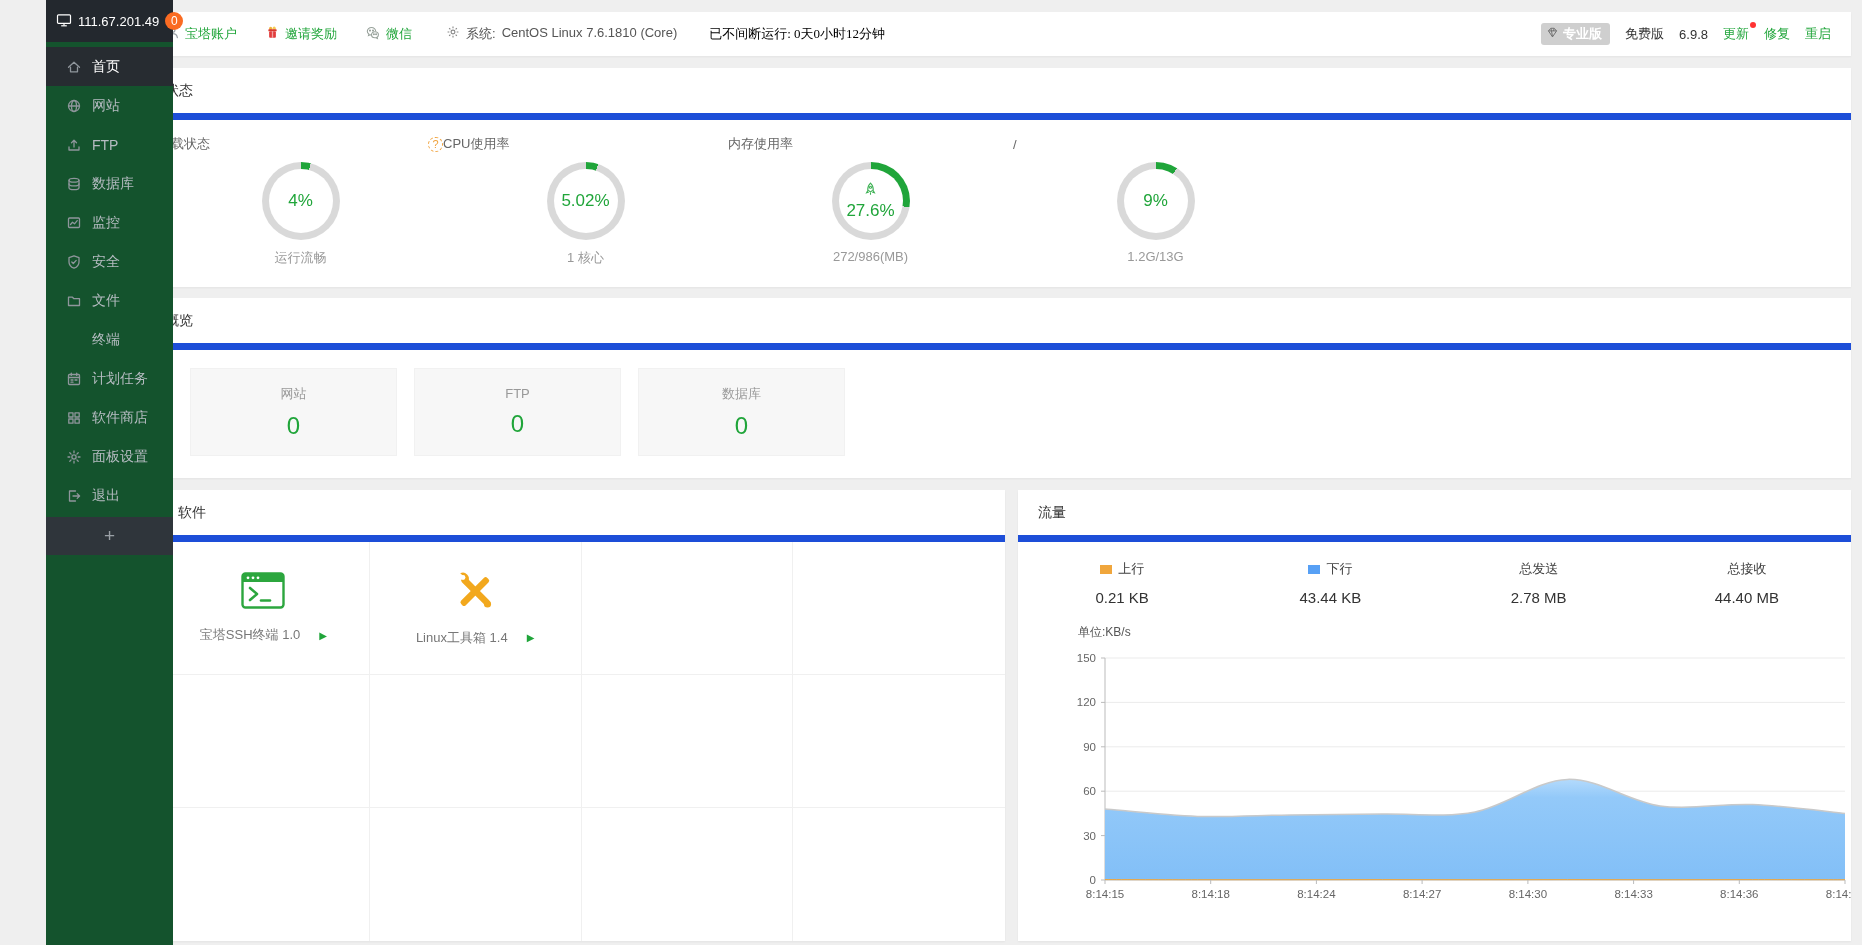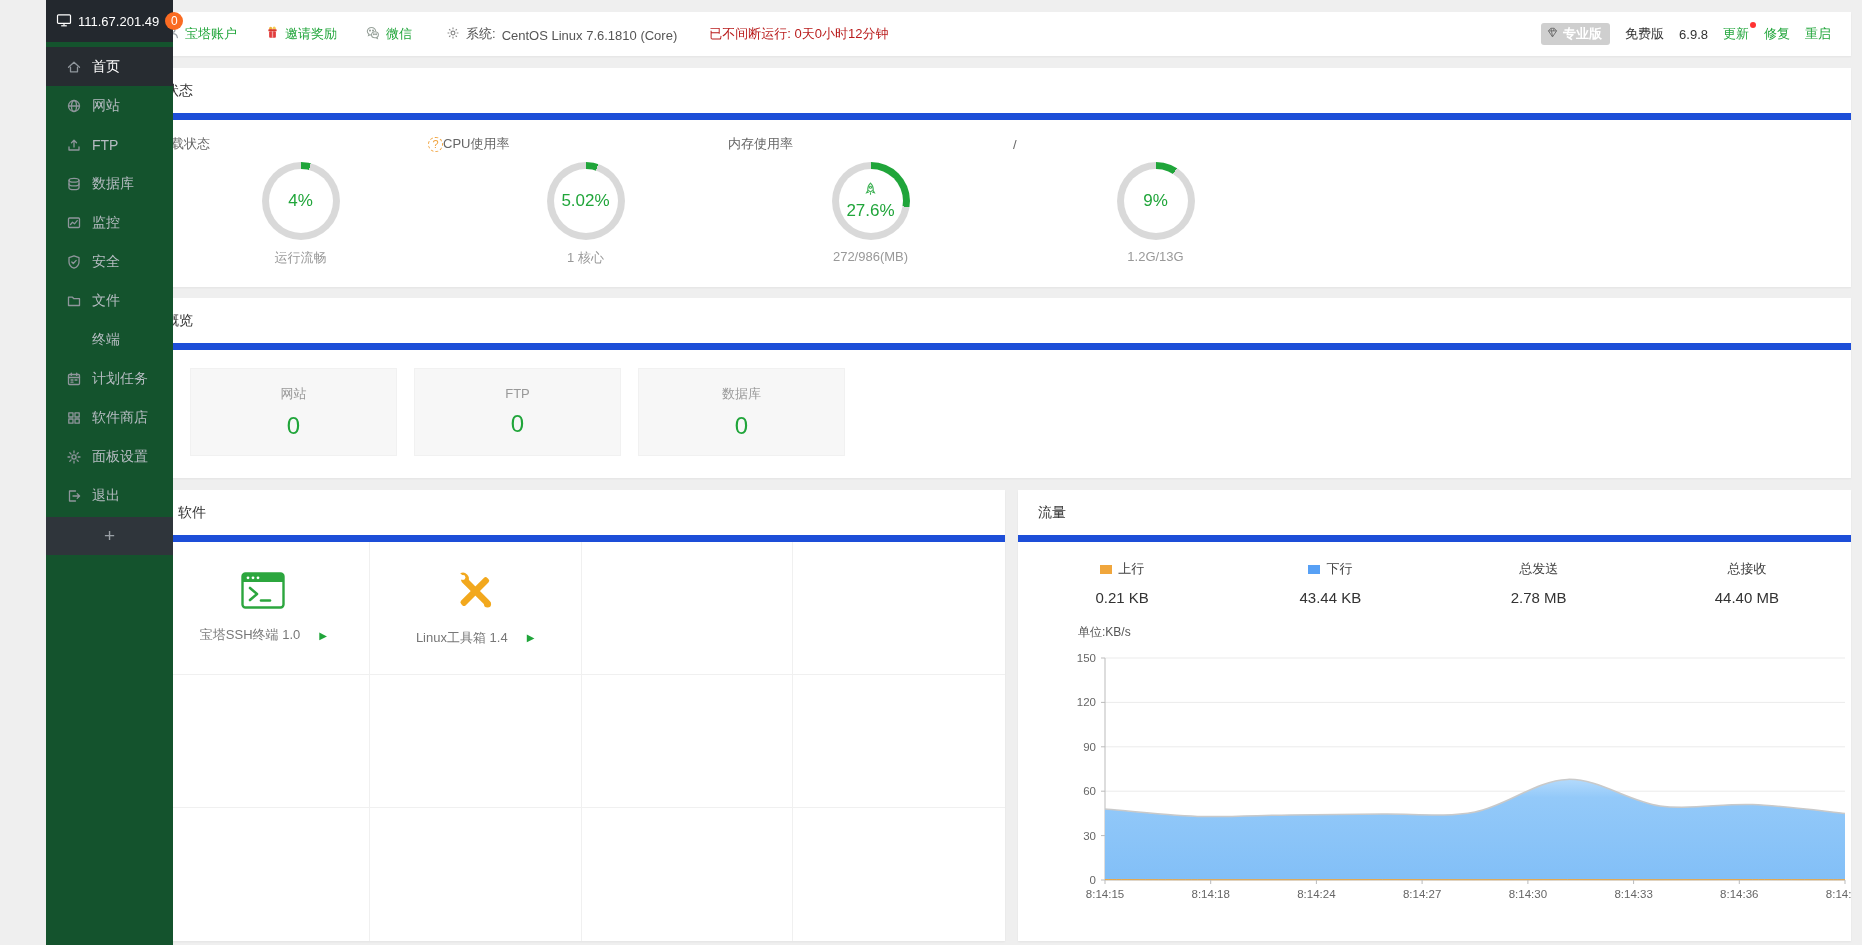--- a/index.html
+++ b/index.html
@@ -21,22 +21,22 @@
   .menu-item.noicon { padding-left:46px; }
   .menu-add { height:38px; margin-top:2px; display:flex; align-items:center; justify-content:center; color:#9aa0a6; font-size:19px; background:#2f353b; cursor:pointer; }
   
   .content { margin-left:135px; padding:12px 11px 0 10px; }
   .card { background:#fff; box-shadow:0 1px 2px rgba(0,0,0,.05); }
   .card-title { height:52px; line-height:44px; padding:0 20px; font-size:14px; color:#333; border-bottom:7px solid #1d4ed8; }
   
   .topbar { height:44px; display:flex; align-items:center; padding:0 20px; background:#fff; box-shadow:0 1px 2px rgba(0,0,0,.05); }
   .tb-left { display:flex; align-items:center; gap:28px; }
   .tb-link { color:#20a53a; display:flex; align-items:center; gap:5px; cursor:pointer; }
-  .tb-sys { color:#555; display:flex; align-items:flex-end; gap:6px; }
-  .tb-uptime { color:#b91c1c; margin-left:32px; }
+  .tb-sys { color:#555; display:flex; align-items:flex-start; gap:6px; }
+  .tb-uptime { color:#000000; margin-left:32px;font-family:Liberation Serif, serif; }
   .tb-right { margin-left:auto; display:flex; align-items:center; gap:15px; }
   .pro-pill { background:#cfcfcf; color:#fff; border-radius:3px; padding:2px 8px 2px 5px; display:flex; align-items:center; gap:4px; cursor:pointer;font-weight:bold; }
   .tb-edition, .tb-version { color:#333; }
   .tb-action { color:#20a53a; cursor:pointer; position:relative; }
   .tb-action .reddot { position:absolute; top:-3px; right:-7px; width:6px; height:6px; border-radius:50%; background:#f33; }
   
   .status-card { margin-top:12px; }
   .status-body { display:flex; padding:12px 0 20px 13px; }
   .gauge-cell { width:285px; text-align:center; }
   .gauge-label { color:#666; height:24px; display:flex; align-items:center; justify-content:space-between; gap:5px; }

